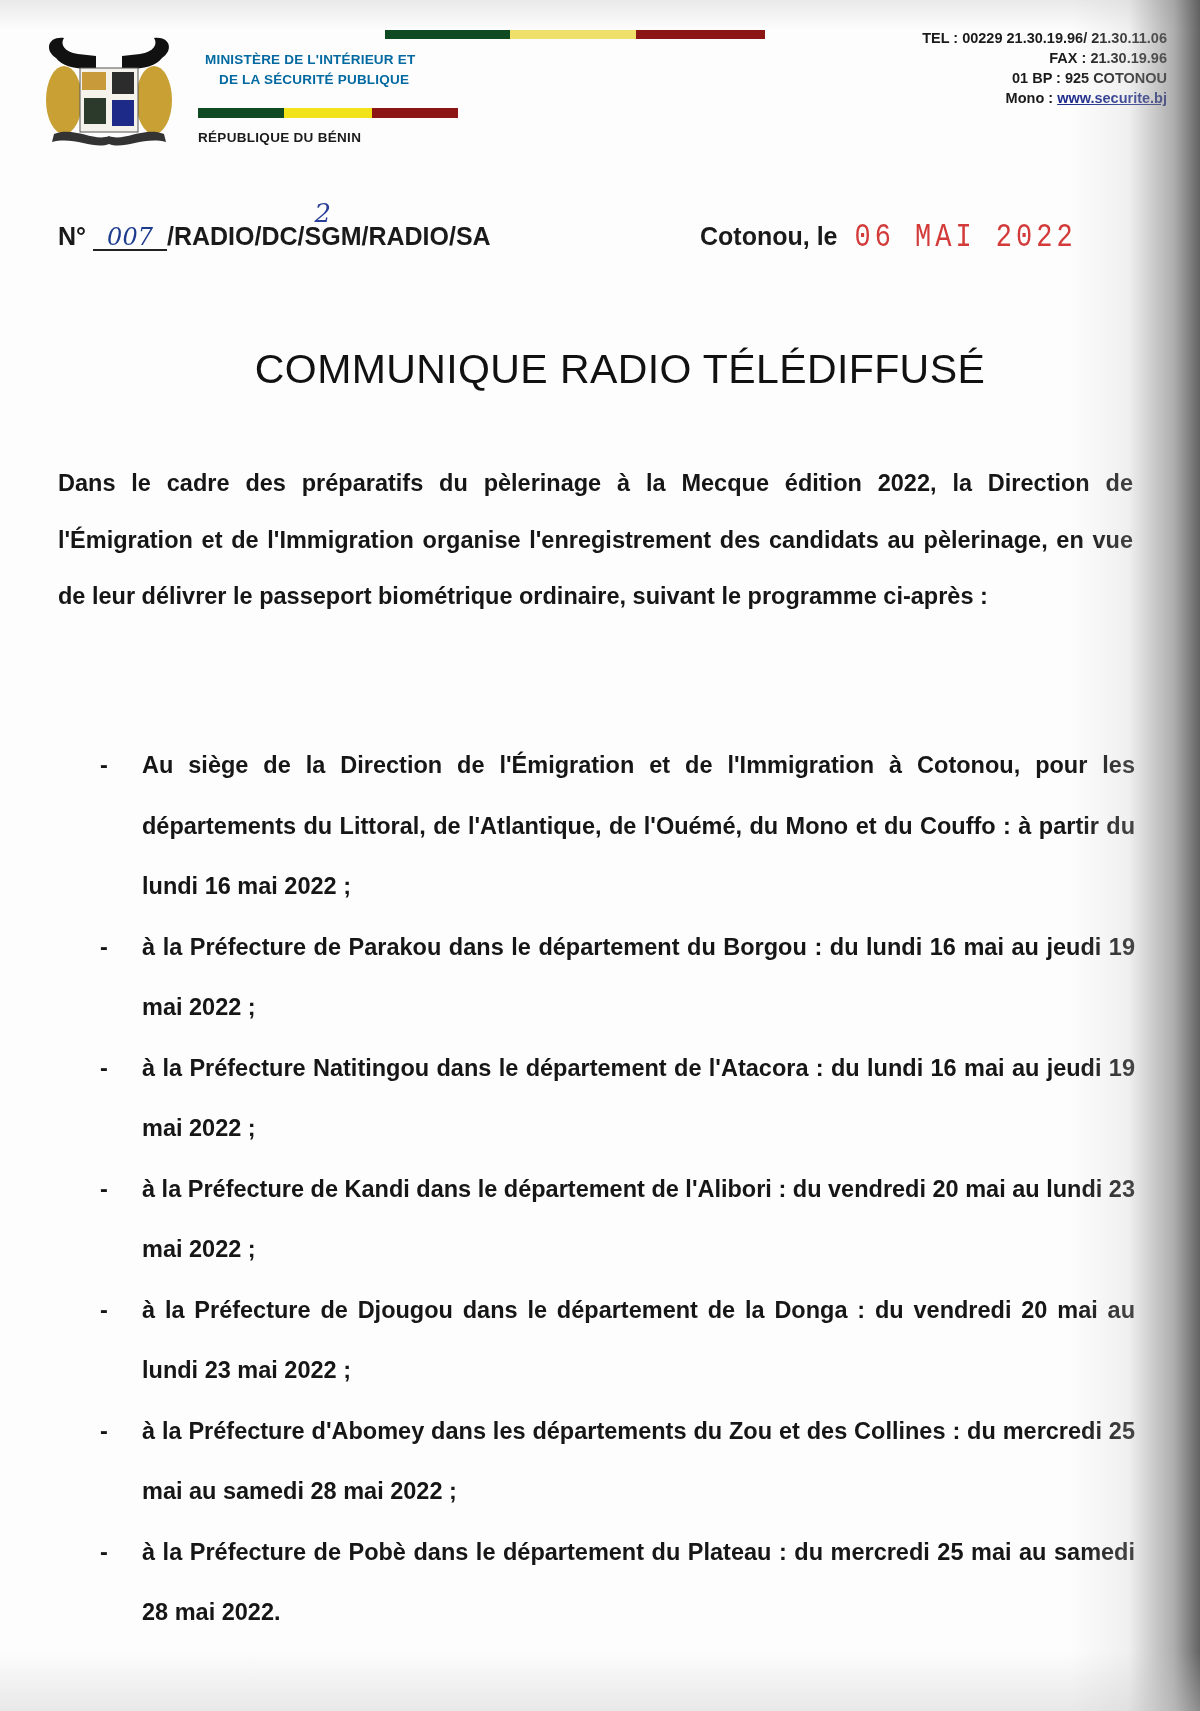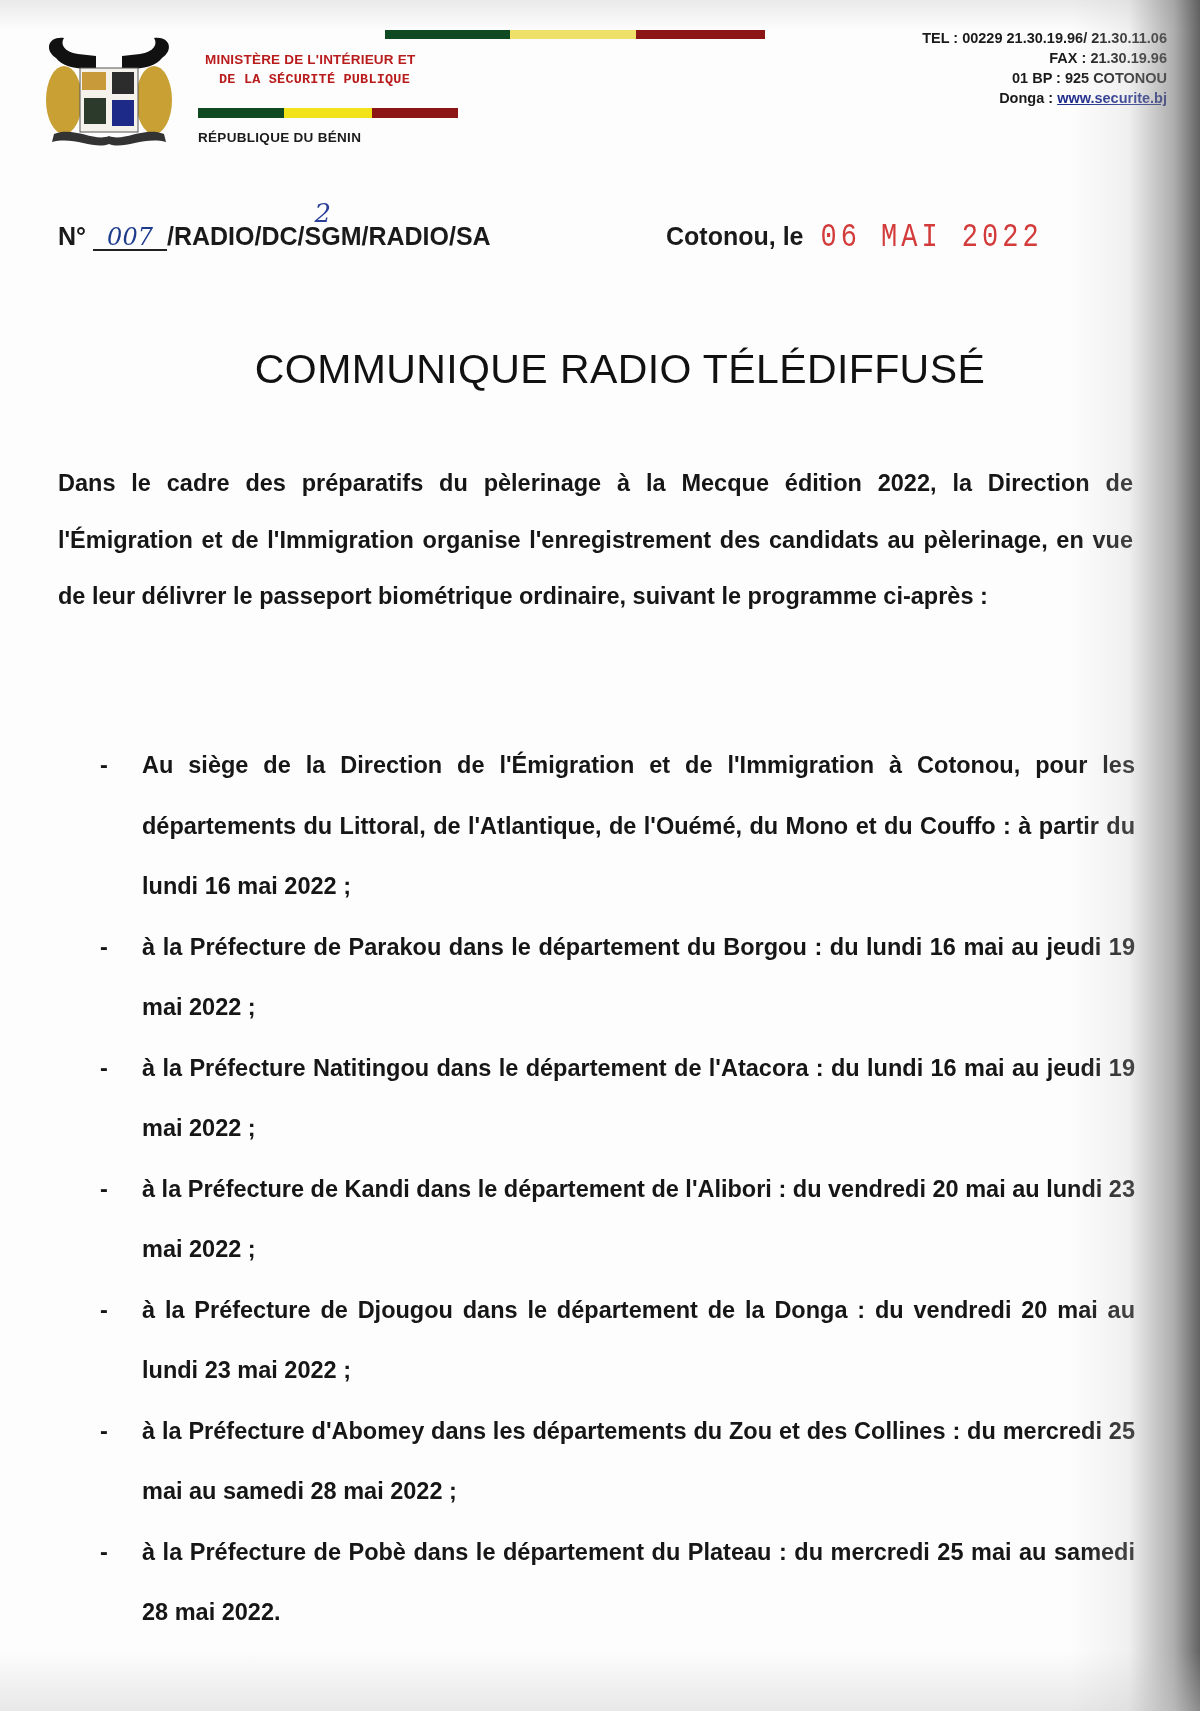--- a/index.html
+++ b/index.html
@@ -21,23 +21,23 @@
   }
   .top-shadow {
     position: absolute; left: 0; top: 0; width: 1200px; height: 30px;
     background: linear-gradient(to bottom, rgba(210,210,210,0.45) 0%, rgba(255,255,255,0) 100%);
     pointer-events: none;
   }
   
   .emblem { position: absolute; left: 34px; top: 30px; width: 150px; height: 130px; }
   .ministry {
     position: absolute; left: 205px; top: 50px; font-weight: bold; font-size: 13.5px;
-    line-height: 20px; letter-spacing: 0.2px; text-transform: uppercase; color: #b91c1c;
+    line-height: 20px; letter-spacing: 0.2px; text-transform: uppercase; color: #0369a1;
   }
-  .ministry .l2 { padding-left: 14px; font-family: Liberation Mono, monospace; }
+  .ministry .l2 { padding-left: 14px; }
   .flag-bar { position: absolute; display: flex; height: 9px; }
   .flag-bar span { display: block; height: 100%; }
   .flag-top { left: 385px; top: 30px; width: 380px; height: 9px; }
   .flag-mid { left: 198px; top: 108px; width: 260px; height: 10px; }
   .republic {
     position: absolute; left: 198px; top: 130px; font-weight: bold; font-size: 13.5px;
     letter-spacing: 0.3px; color: #1b1b1b;
   }
   .contact {
     position: absolute; right: 33px; top: 28px; text-align: right;
@@ -52,21 +52,21 @@
     display: inline-block; min-width: 74px; border-bottom: 2px solid #222;
     font-family: "DejaVu Serif", serif; font-style: italic; font-weight: normal;
     color: #1e3c8e; text-align: center; font-size: 24px; line-height: 24px;
   }
   .ref .sgm { position: relative; }
   .ref .sgm .mark {
     position: absolute; left: 10px; top: -24px; font-family: "DejaVu Serif", serif;
     font-style: italic; font-weight: normal; color: #2a3f9a; font-size: 26px;
   }
   .date {
-    position: absolute; left: 666px; top: 222px; font-weight: bold; font-size: 25px; color: #1a1a1a;
+    position: absolute; left: 700px; top: 222px; font-weight: bold; font-size: 25px; color: #1a1a1a;
   }
   .date .stamp {
     color: #d33b3b; font-family: "Liberation Mono", monospace; font-weight: normal;
     font-size: 27px; letter-spacing: 4px; margin-left: 10px;
     transform: scaleY(1.2); display: inline-block;
   }
   
   .title {
     position: absolute; left: 0; width: 1240px; top: 346px; text-align: center;
     font-size: 41px; font-weight: normal; letter-spacing: 0.4px; color: #111;
@@ -119,21 +119,21 @@
   <span style="width:33%;background:#8c1616;"></span>
 </div>
 
 <div class="republic">RÉPUBLIQUE DU BÉNIN</div>
 
 <div class="contact">
   <div>TEL : 00229 21.30.19.96/ 21.30.11.06</div>
   <div>FAX : 21.30.19.96</div>
   <div>01 BP : 925  COTONOU</div>
   <div>
-    <span>Donga : </span><a>www.securite.bj</a>
+    <span>Mono : </span><a>www.securite.bj</a>
   </div>
 </div>
 
 <div class="ref">
   <span>N°</span>
   <span class="num">007</span><span>/RADIO/DC/</span><span class="sgm"><span>SGM</span><span class="mark">2</span></span><span>/RADIO/SA</span>
 </div>
 
 <div class="date">
   <span>Cotonou, le</span>

